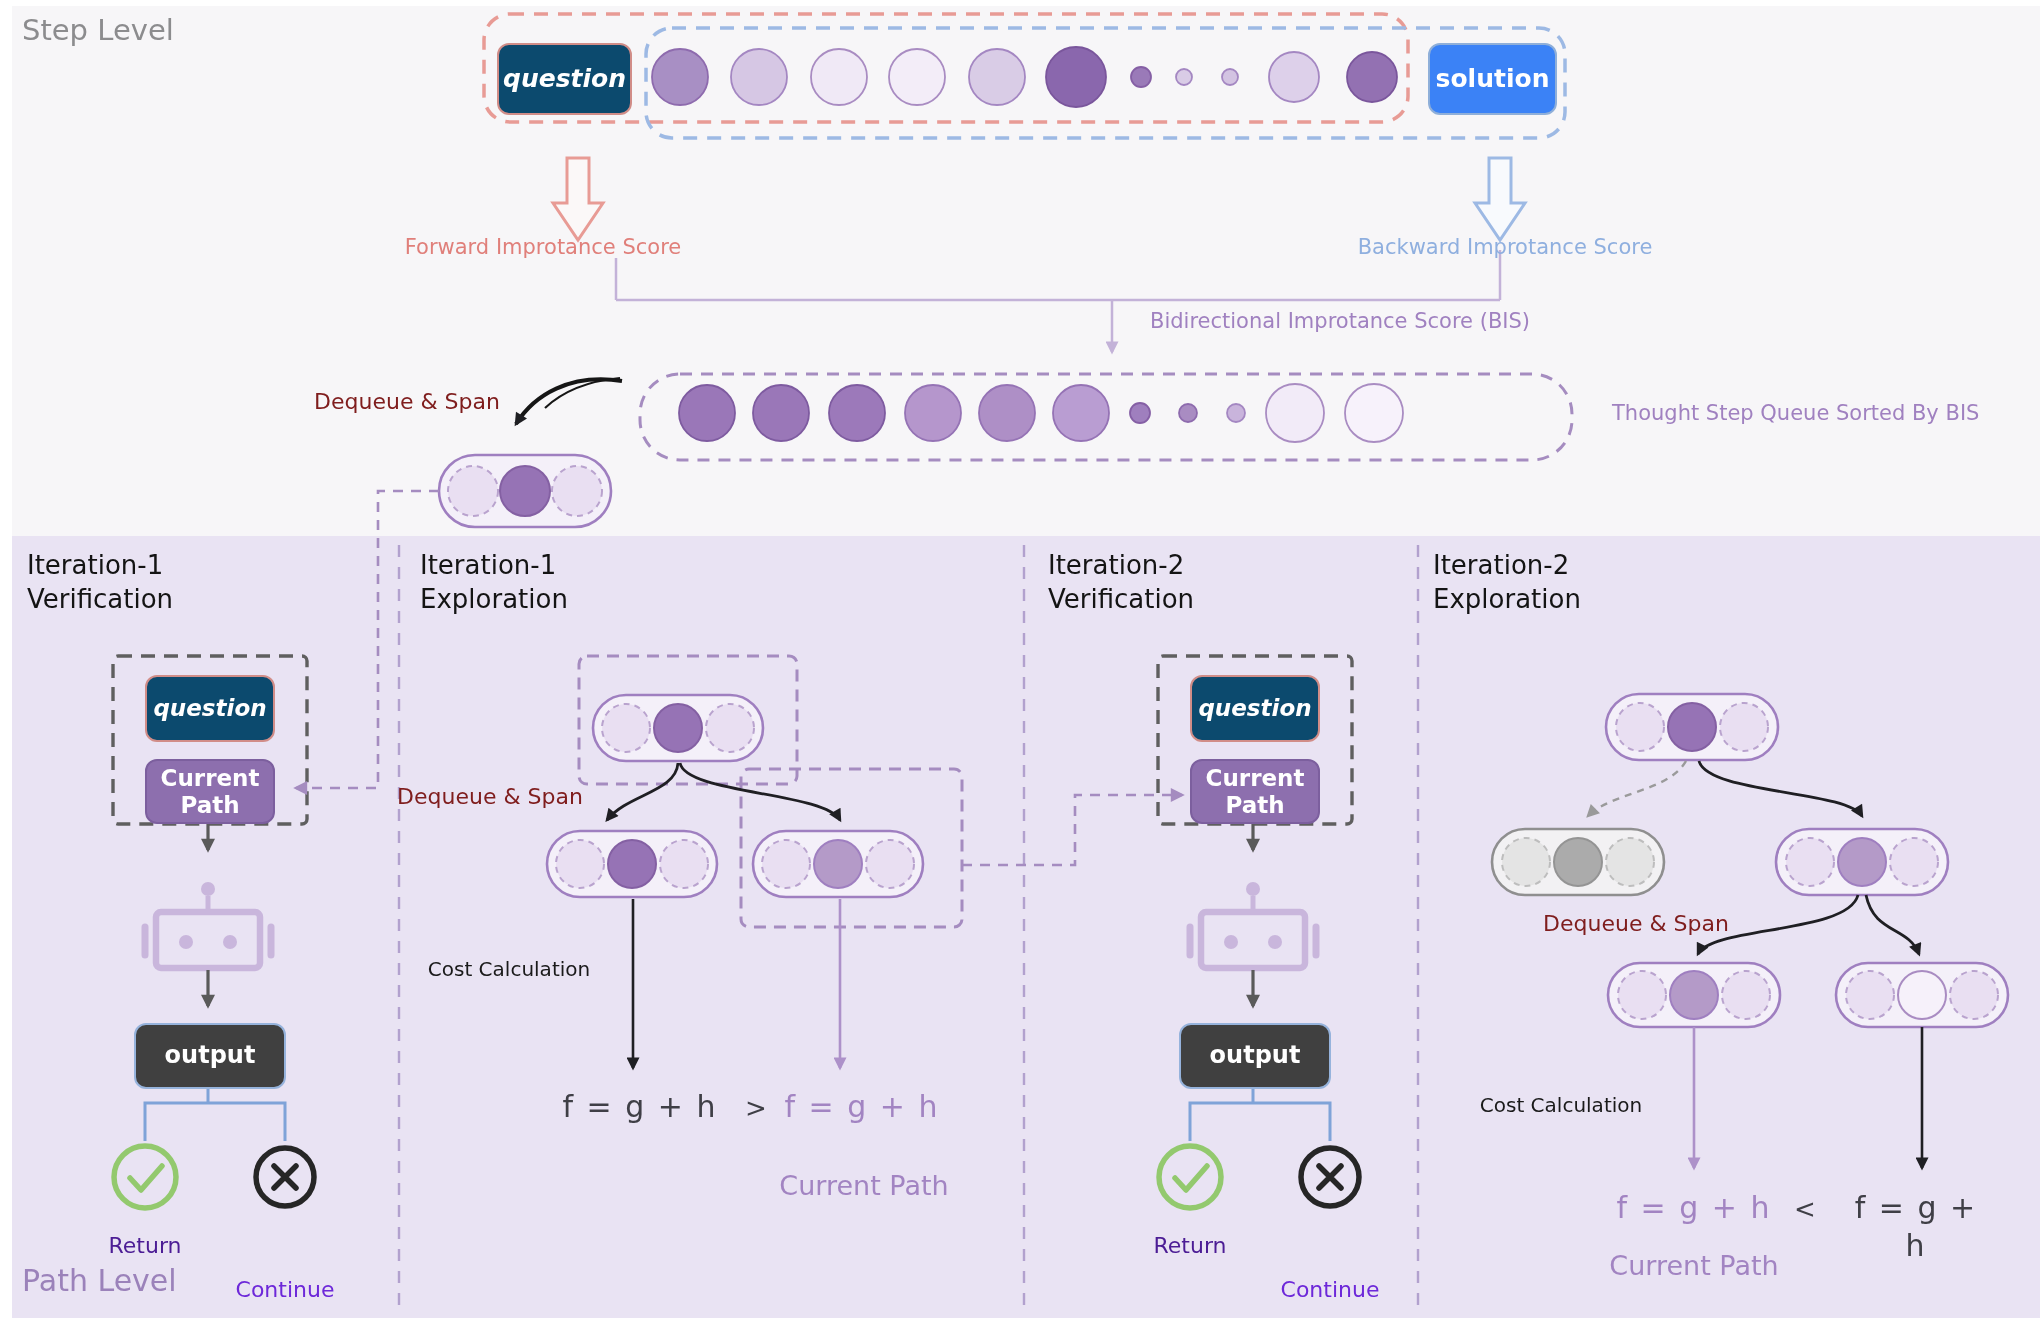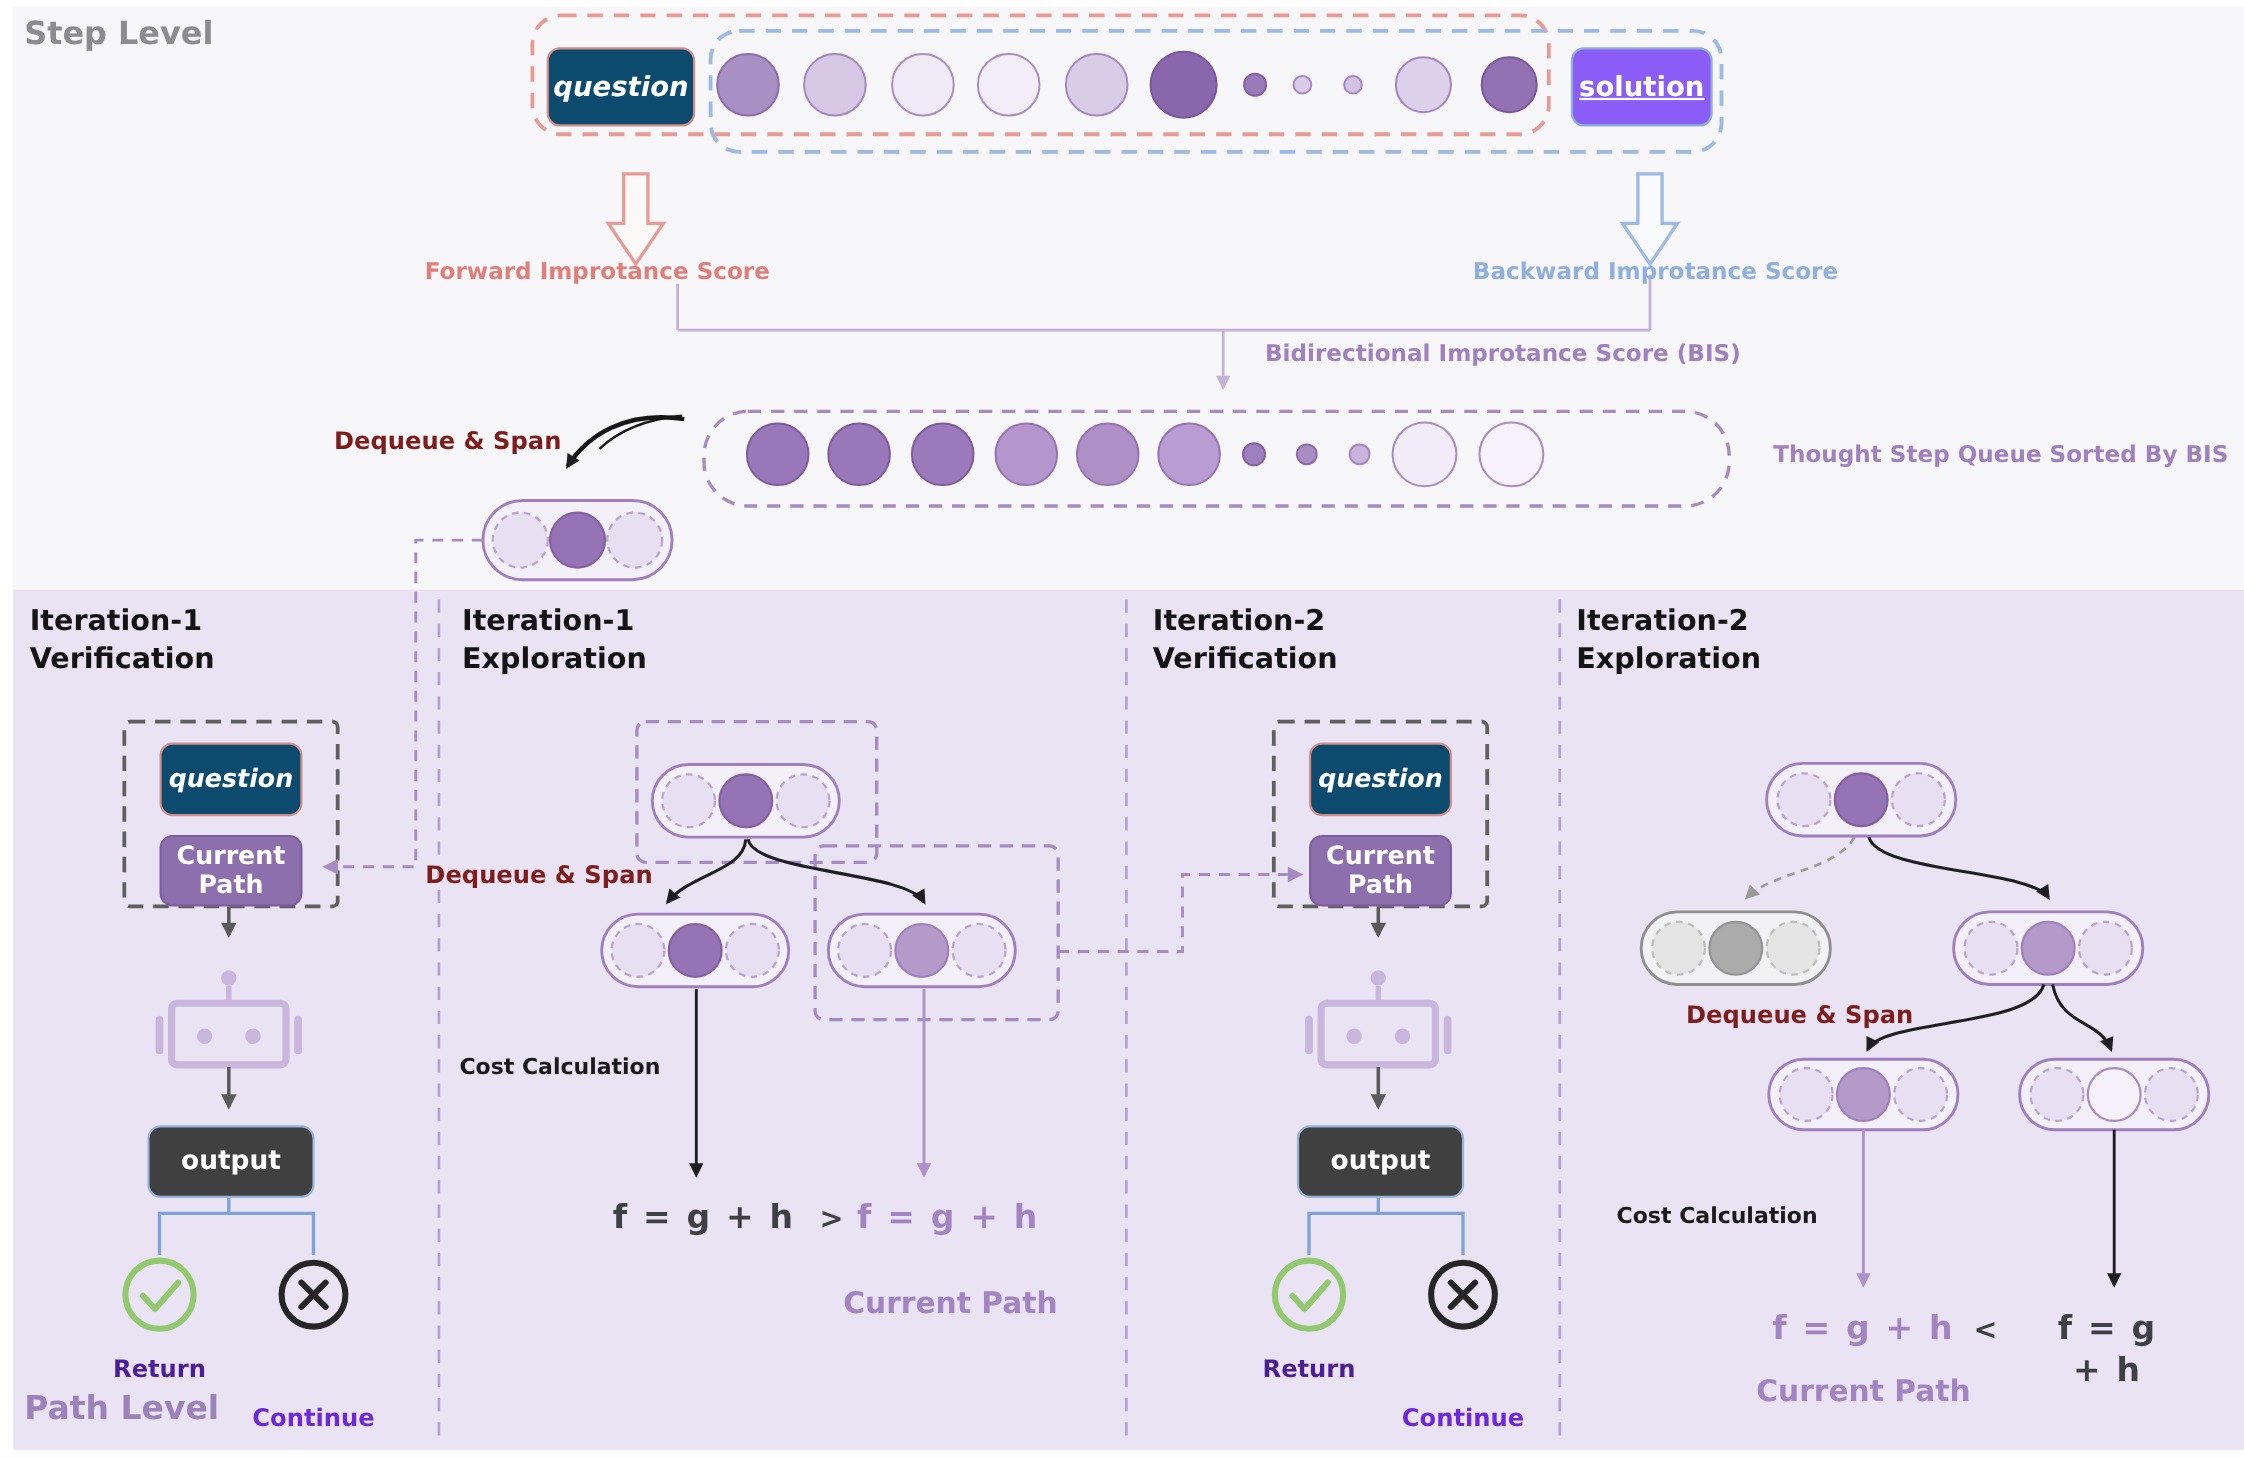--- a/index.html
+++ b/index.html
@@ -1,26 +1,26 @@
 <!DOCTYPE html>
 <html><head>
 <meta charset="utf-8">
 <style>
   html,body{margin:0;padding:0;background:#ffffff;}
   .stage{position:relative;width:2040px;height:1325px;background:#ffffff;
          font-family:"DejaVu Sans",sans-serif;overflow:hidden;}
   .top-bg{position:absolute;left:12px;top:6px;width:2028px;height:530px;background:#F7F6F8;}
   .panel{position:absolute;left:12px;top:536px;width:2028px;height:782px;background:#E9E3F3;}
   svg.art{position:absolute;left:0;top:0;}
-  .lbl{position:absolute;white-space:pre-line;font-weight:bold;line-height:1.25;}
+  .lbl{position:absolute;white-space:pre-line;font-weight:normal;line-height:1.25;}
   .center{transform:translateX(-50%);text-align:center;}
   .box{position:absolute;display:flex;align-items:center;justify-content:center;
        color:#fff;font-weight:bold;border-radius:12px;text-align:center;line-height:1.15;}
   .salmon{background:#0c4a6e;border:2.5px solid #D18D88;font-style:italic;}
-  .bluebox{background:#8b5cf6;border:2.5px solid #8FAFD9;text-decoration:underline;}
+  .bluebox{background:#3b82f6;border:2.5px solid #8FAFD9;}
   .purplebox{background:#8D6FAE;border:2.5px solid #7C5F9E;}
   .outputbox{background:#404040;border:2.5px solid #96B3DC;}
   .t-step{font-size:29px;color:#8C8C8E;}
   .t-path{font-size:30px;color:#9B82BA;}
   .t-title{font-size:26px;color:#141414;line-height:34px;}
   .t-red{font-size:21px;color:#E07F7A;}
   .t-blue{font-size:21px;color:#8FAFDF;}
   .t-purple{font-size:21px;color:#A081C0;}
   .t-black{font-size:22px;color:#7f1d1d;}
   .t-cost{font-size:20px;color:#1A1A1A;}

